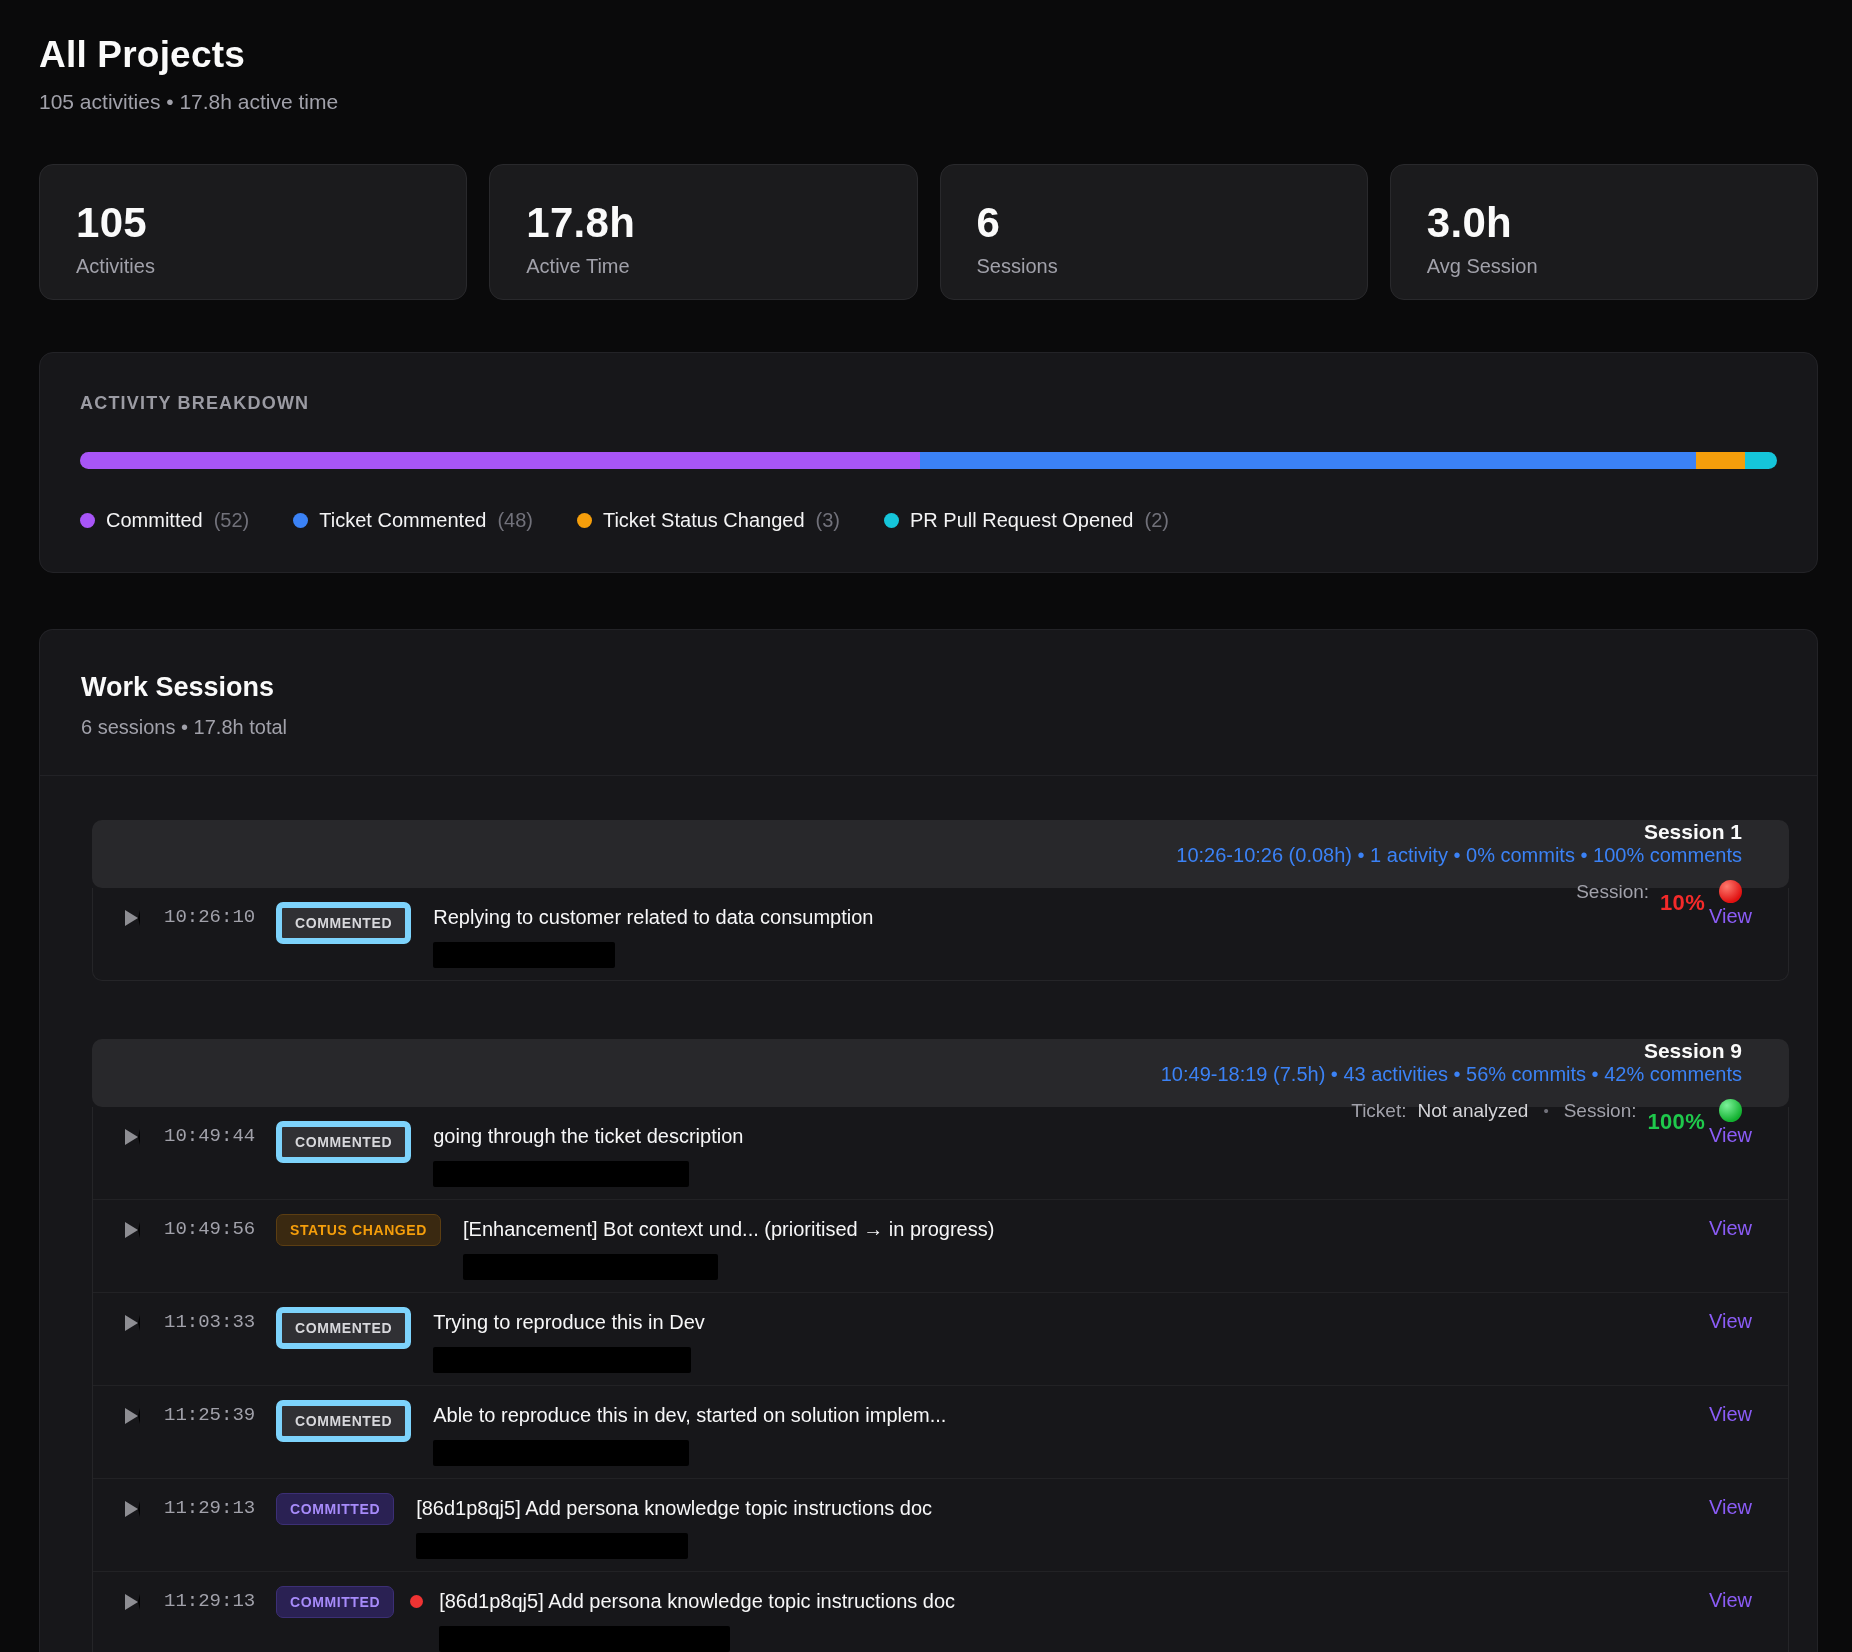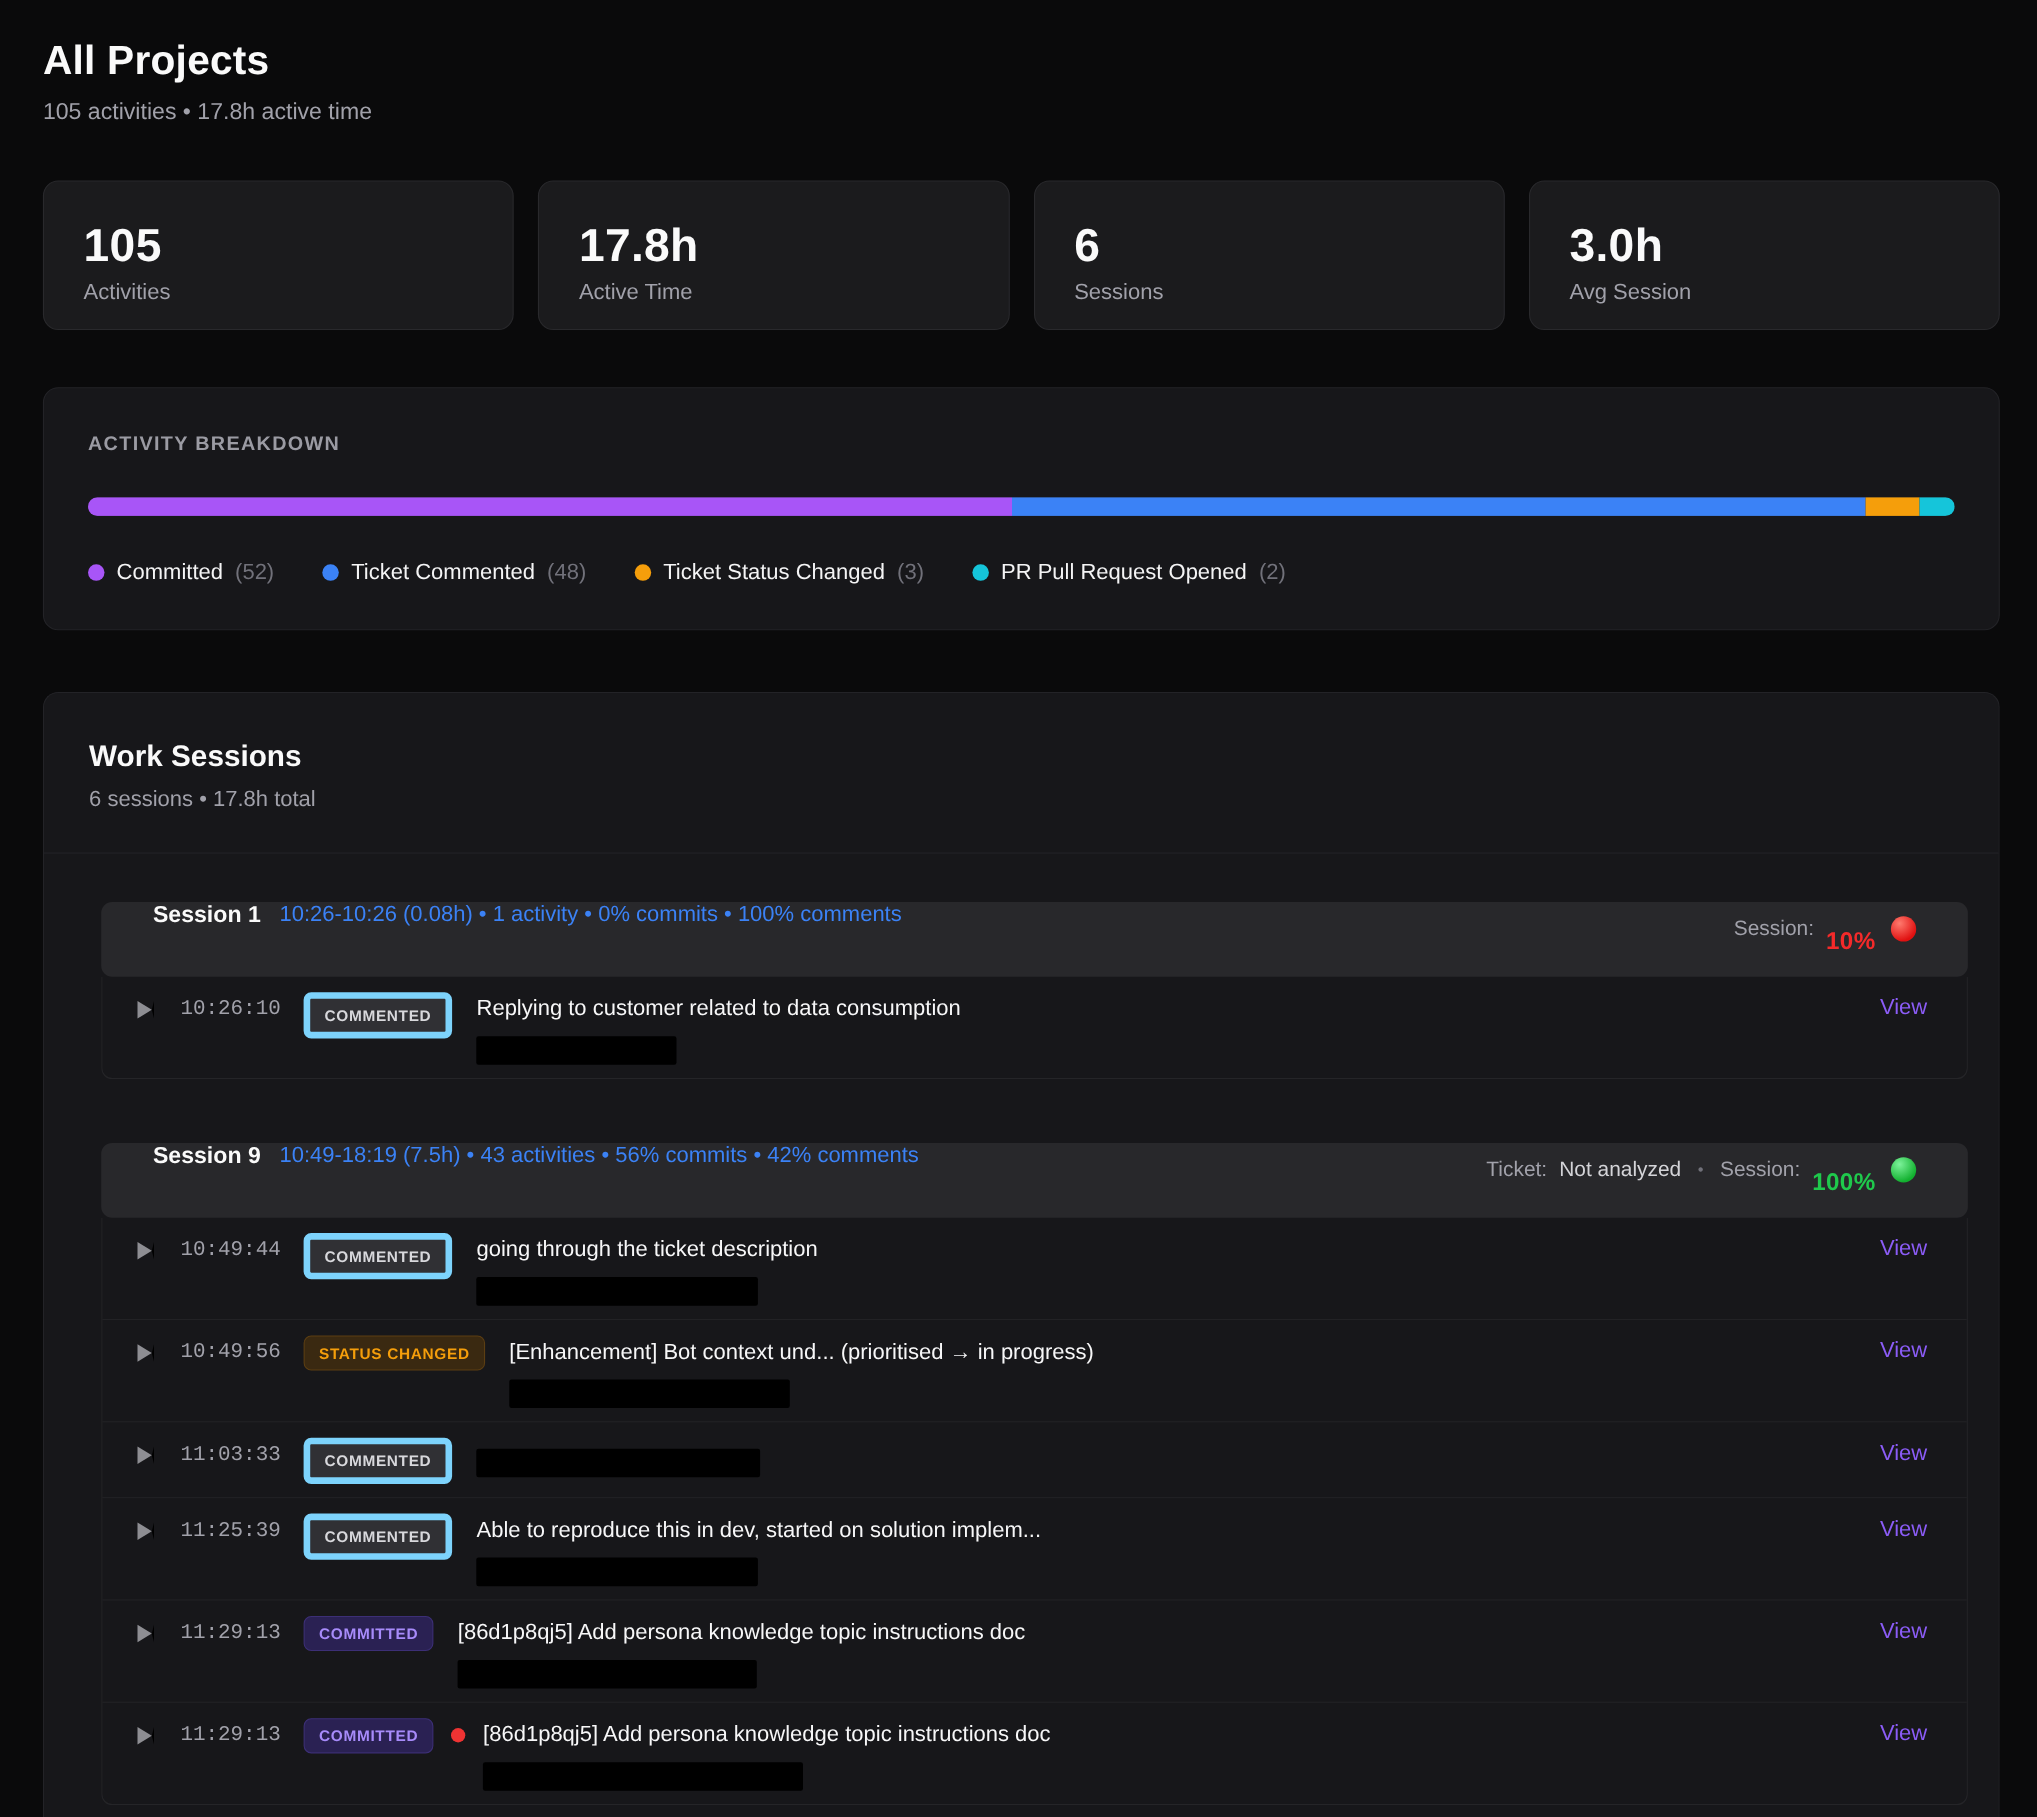--- a/index.html
+++ b/index.html
@@ -45,21 +45,21 @@
   
   .panel-sessions { margin-top:56px; padding:0; border-bottom:none; border-radius:14px 14px 0 0; min-height:1006px; }
   .ws-header { padding:42px 41px 36px; border-bottom:1px solid #222226; }
   .ws-title { font-size:27px; font-weight:700; }
   .ws-subtitle { margin-top:13px; font-size:20px; color:#a1a1aa; }
   .session-list { padding:44px 28px 40px 52px; display:flex; flex-direction:column; gap:58px; }
 
   .session-group { border-radius:11px; }
   .session-header {
     background:#28282b; border-radius:10px; height:68px;
-    display:flex; align-items:flex-start; padding:0 47px; cursor:pointer;
+    display:flex; align-items:flex-end; padding:0 47px; cursor:pointer;flex-direction:column;
   }
   .session-name { font-size:21px; font-weight:700; }
   .session-meta { margin-left:17px; font-size:20px; color:#3b82f6; }
   .session-header-right { margin-left:auto; display:flex; align-items:center; gap:11px; }
   .hdr-label { font-size:19px; color:#a1a1aa; }
   .hdr-ticket-value { font-size:19px; color:#d4d4d8; }
   .hdr-sep { font-size:15px; color:#71717a; padding:0 4px; }
   .session-score { font-size:22px; font-weight:600; letter-spacing:.3px;margin-top:23px; }
   .score-red { color:#f42a2a; }
   .score-green { color:#1fc94c; }
@@ -234,20 +234,21 @@
           <a class="view-link">View</a>
         </div>
       </div>
           <div class="activity-row">
         <div class="row-main">
           <button class="play-button"></button>
           <span class="row-time">11:03:33</span>
           <span class="badge badge-commented">COMMENTED</span>
 
           <span class="row-body">
+            <span class="row-title">Trying to reproduce this in Dev</span>
             <span class="redaction-bar" style="width: 258px;"></span>
           </span>
           <a class="view-link">View</a>
         </div>
       </div>
           <div class="activity-row">
         <div class="row-main">
           <button class="play-button"></button>
           <span class="row-time">11:25:39</span>
           <span class="badge badge-commented">COMMENTED</span>

